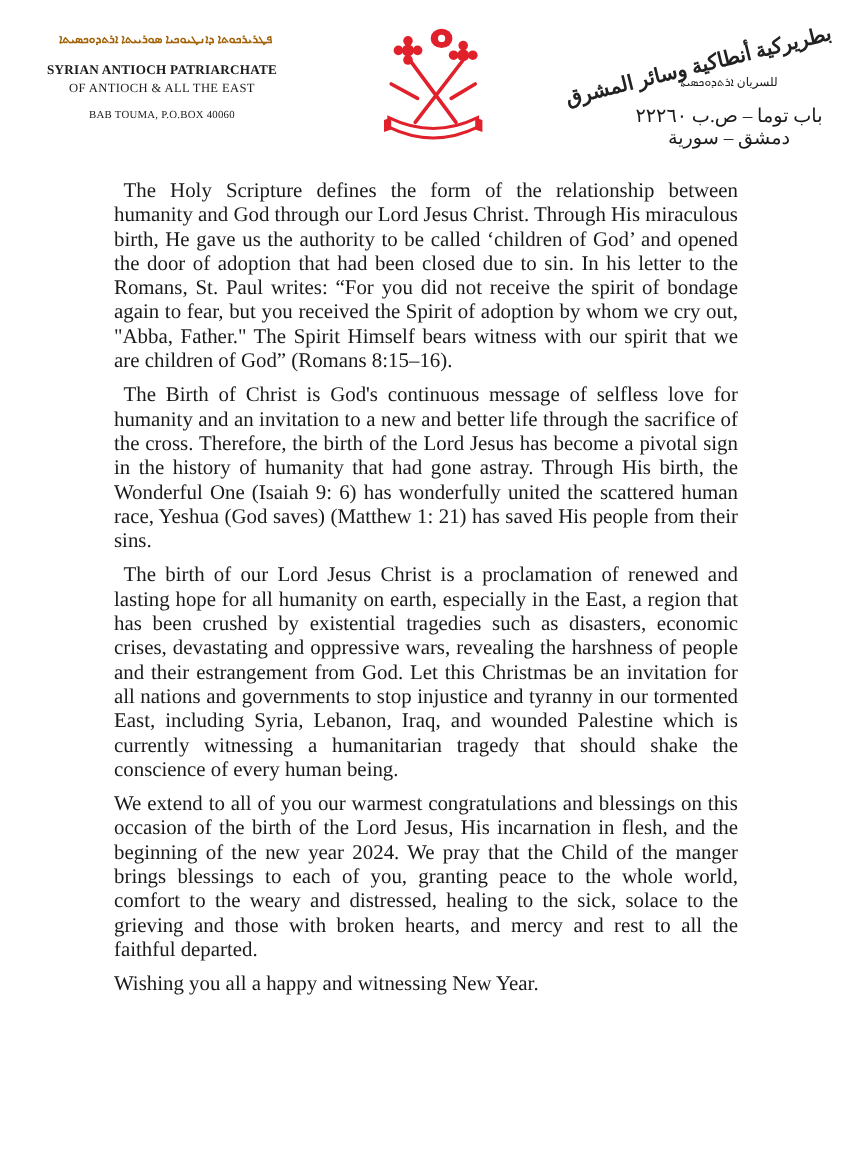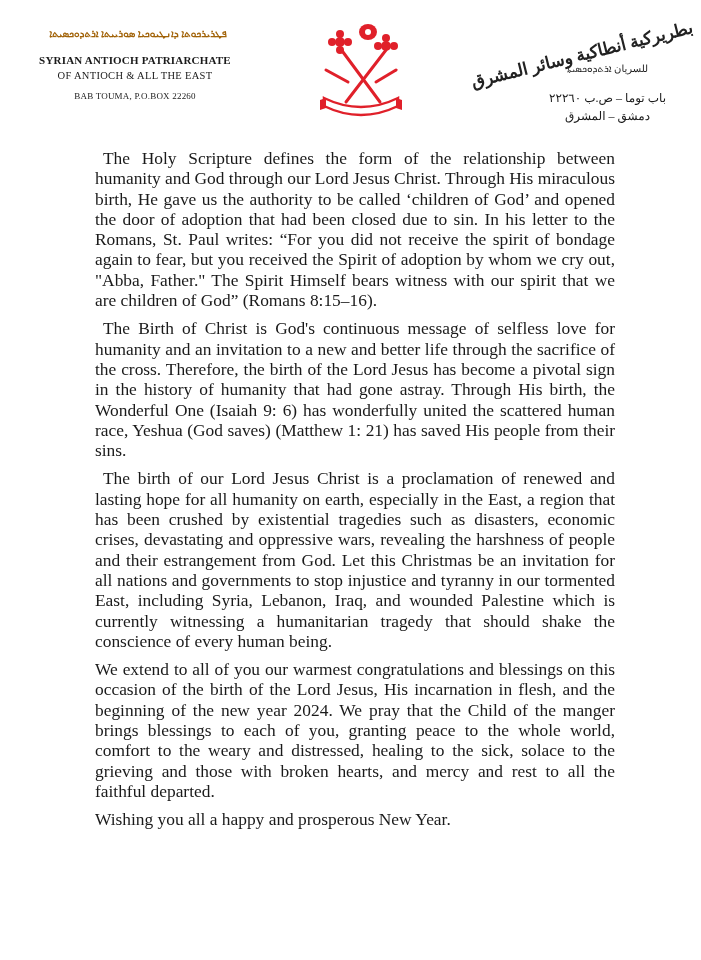--- a/index.html
+++ b/index.html
@@ -10,35 +10,35 @@
   .header { position: absolute; left: 0; top: 0; width: 701px; height: 140px; }
   .left-head { position: absolute; left: 30px; top: 28px; width: 210px; text-align: center; }
   .syriac { font-size: 10px; letter-spacing: 1px; color: #a16207; font-weight: bold; white-space: nowrap; margin-left: 6px; }
   .org1 { font-size: 11px; font-weight: bold; margin-top: 14px; letter-spacing: 0.2px; }
   .org2 { font-size: 10.5px; margin-top: 4px; letter-spacing: 0.3px; }
   .addr { font-size: 9px; margin-top: 8px; line-height: 14px; letter-spacing: 0.2px; }
   .logo { position: absolute; left: 318px; top: 20px; width: 86px; height: 100px; }
   .right-head { position: absolute; left: 520px; top: 20px; width: 175px; text-align: center; }
   .arabic-cal { font-size: 17px; font-weight: bold; direction: rtl; color: #222; transform: rotate(-14deg); margin-top: 18px; white-space: nowrap; }
   .arabic-sub { font-size: 10px; direction: rtl; margin-top: 4px; }
-  .arabic-addr { font-size: 12px; direction: rtl; margin-top: 14px; line-height: 18px; }
+  .arabic-addr { font-size: 16px; direction: rtl; margin-top: 14px; line-height: 18px; }
   .body { position: absolute; left: 95px; top: 148px; width: 520px; font-size: 17.4px; line-height: 20.3px; }
   .body p { margin: 0 0 8px 0; text-align: justify; }
   .indent { text-indent: 8px; }
 </style>
 </head>
 <body>
 
 <div class="header">
   <div class="left-head">
     <div class="syriac">ܦܛܪܝܪܟܘܬܐ ܕܐܢܛܝܘܟܝܐ ܣܘܪܝܝܬܐ ܐܪܬܕܘܟܣܝܬܐ</div>
     <div class="org1">SYRIAN ANTIOCH PATRIARCHATE</div>
     <div class="org2">OF ANTIOCH &amp; ALL THE EAST</div>
     <div class="addr">
-      <div>BAB TOUMA, P.O.BOX 22260</div>
+      <div>BAB TOUMA, P.O.BOX 40060</div>
     </div>
   </div>
 
   <div class="logo">
     <svg width="86" height="100" viewBox="0 0 86 100">
       <g fill="none" stroke="#e0202a" stroke-width="3" stroke-linecap="round">
         <line x1="22" y1="28" x2="62" y2="82"></line>
         <line x1="68" y1="30" x2="28" y2="82"></line>
         <line x1="8" y1="50" x2="30" y2="62"></line>
         <line x1="78" y1="50" x2="58" y2="62"></line>
@@ -59,24 +59,24 @@
       <path d="M6 78 Q43 96 80 78 L80 86 Q43 104 6 86 Z" fill="none" stroke="#e0202a" stroke-width="2.5"></path>
       <path d="M2 80 L8 78 L8 88 L2 90 Z M84 80 L78 78 L78 88 L84 90 Z" fill="#e0202a"></path>
     </svg>
   </div>
 
   <div class="right-head">
     <div class="arabic-cal">بطريركية أنطاكية وسائر المشرق</div>
     <div class="arabic-sub">للسريان ܐܪܬܕܘܟܣܝܬܐ</div>
     <div class="arabic-addr">
       <div>باب توما – ص.ب ٢٢٢٦٠</div>
-      <div>دمشق – المشرق</div>
+      <div>دمشق – سورية</div>
     </div>
   </div>
 </div>
 
 <div class="body">
   <p class="indent">The Holy Scripture defines the form of the relationship between humanity and God through our Lord Jesus Christ. Through His miraculous birth, He gave us the authority to be called ‘children of God’ and opened the door of adoption that had been closed due to sin. In his letter to the Romans, St. Paul writes: “For you did not receive the spirit of bondage again to fear, but you received the Spirit of adoption by whom we cry out, "Abba, Father." The Spirit Himself bears witness with our spirit that we are children of God” (Romans 8:15–16).</p>
   <p class="indent">The Birth of Christ is God's continuous message of selfless love for humanity and an invitation to a new and better life through the sacrifice of the cross. Therefore, the birth of the Lord Jesus has become a pivotal sign in the history of humanity that had gone astray. Through His birth, the Wonderful One (Isaiah 9: 6) has wonderfully united the scattered human race, Yeshua (God saves) (Matthew 1: 21) has saved His people from their sins.</p>
   <p class="indent">The birth of our Lord Jesus Christ is a proclamation of renewed and lasting hope for all humanity on earth, especially in the East, a region that has been crushed by existential tragedies such as disasters, economic crises, devastating and oppressive wars, revealing the harshness of people and their estrangement from God. Let this Christmas be an invitation for all nations and governments to stop injustice and tyranny in our tormented East, including Syria, Lebanon, Iraq, and wounded Palestine which is currently witnessing a humanitarian tragedy that should shake the conscience of every human being.</p>
   <p>We extend to all of you our warmest congratulations and blessings on this occasion of the birth of the Lord Jesus, His incarnation in flesh, and the beginning of the new year 2024. We pray that the Child of the manger brings blessings to each of you, granting peace to the whole world, comfort to the weary and distressed, healing to the sick, solace to the grieving and those with broken hearts, and mercy and rest to all the faithful departed.</p>
-  <p>Wishing you all a happy and prosperous New Year.</p>
+  <p>Wishing you all a happy and witnessing New Year.</p>
 </div>
 
 </body></html>

